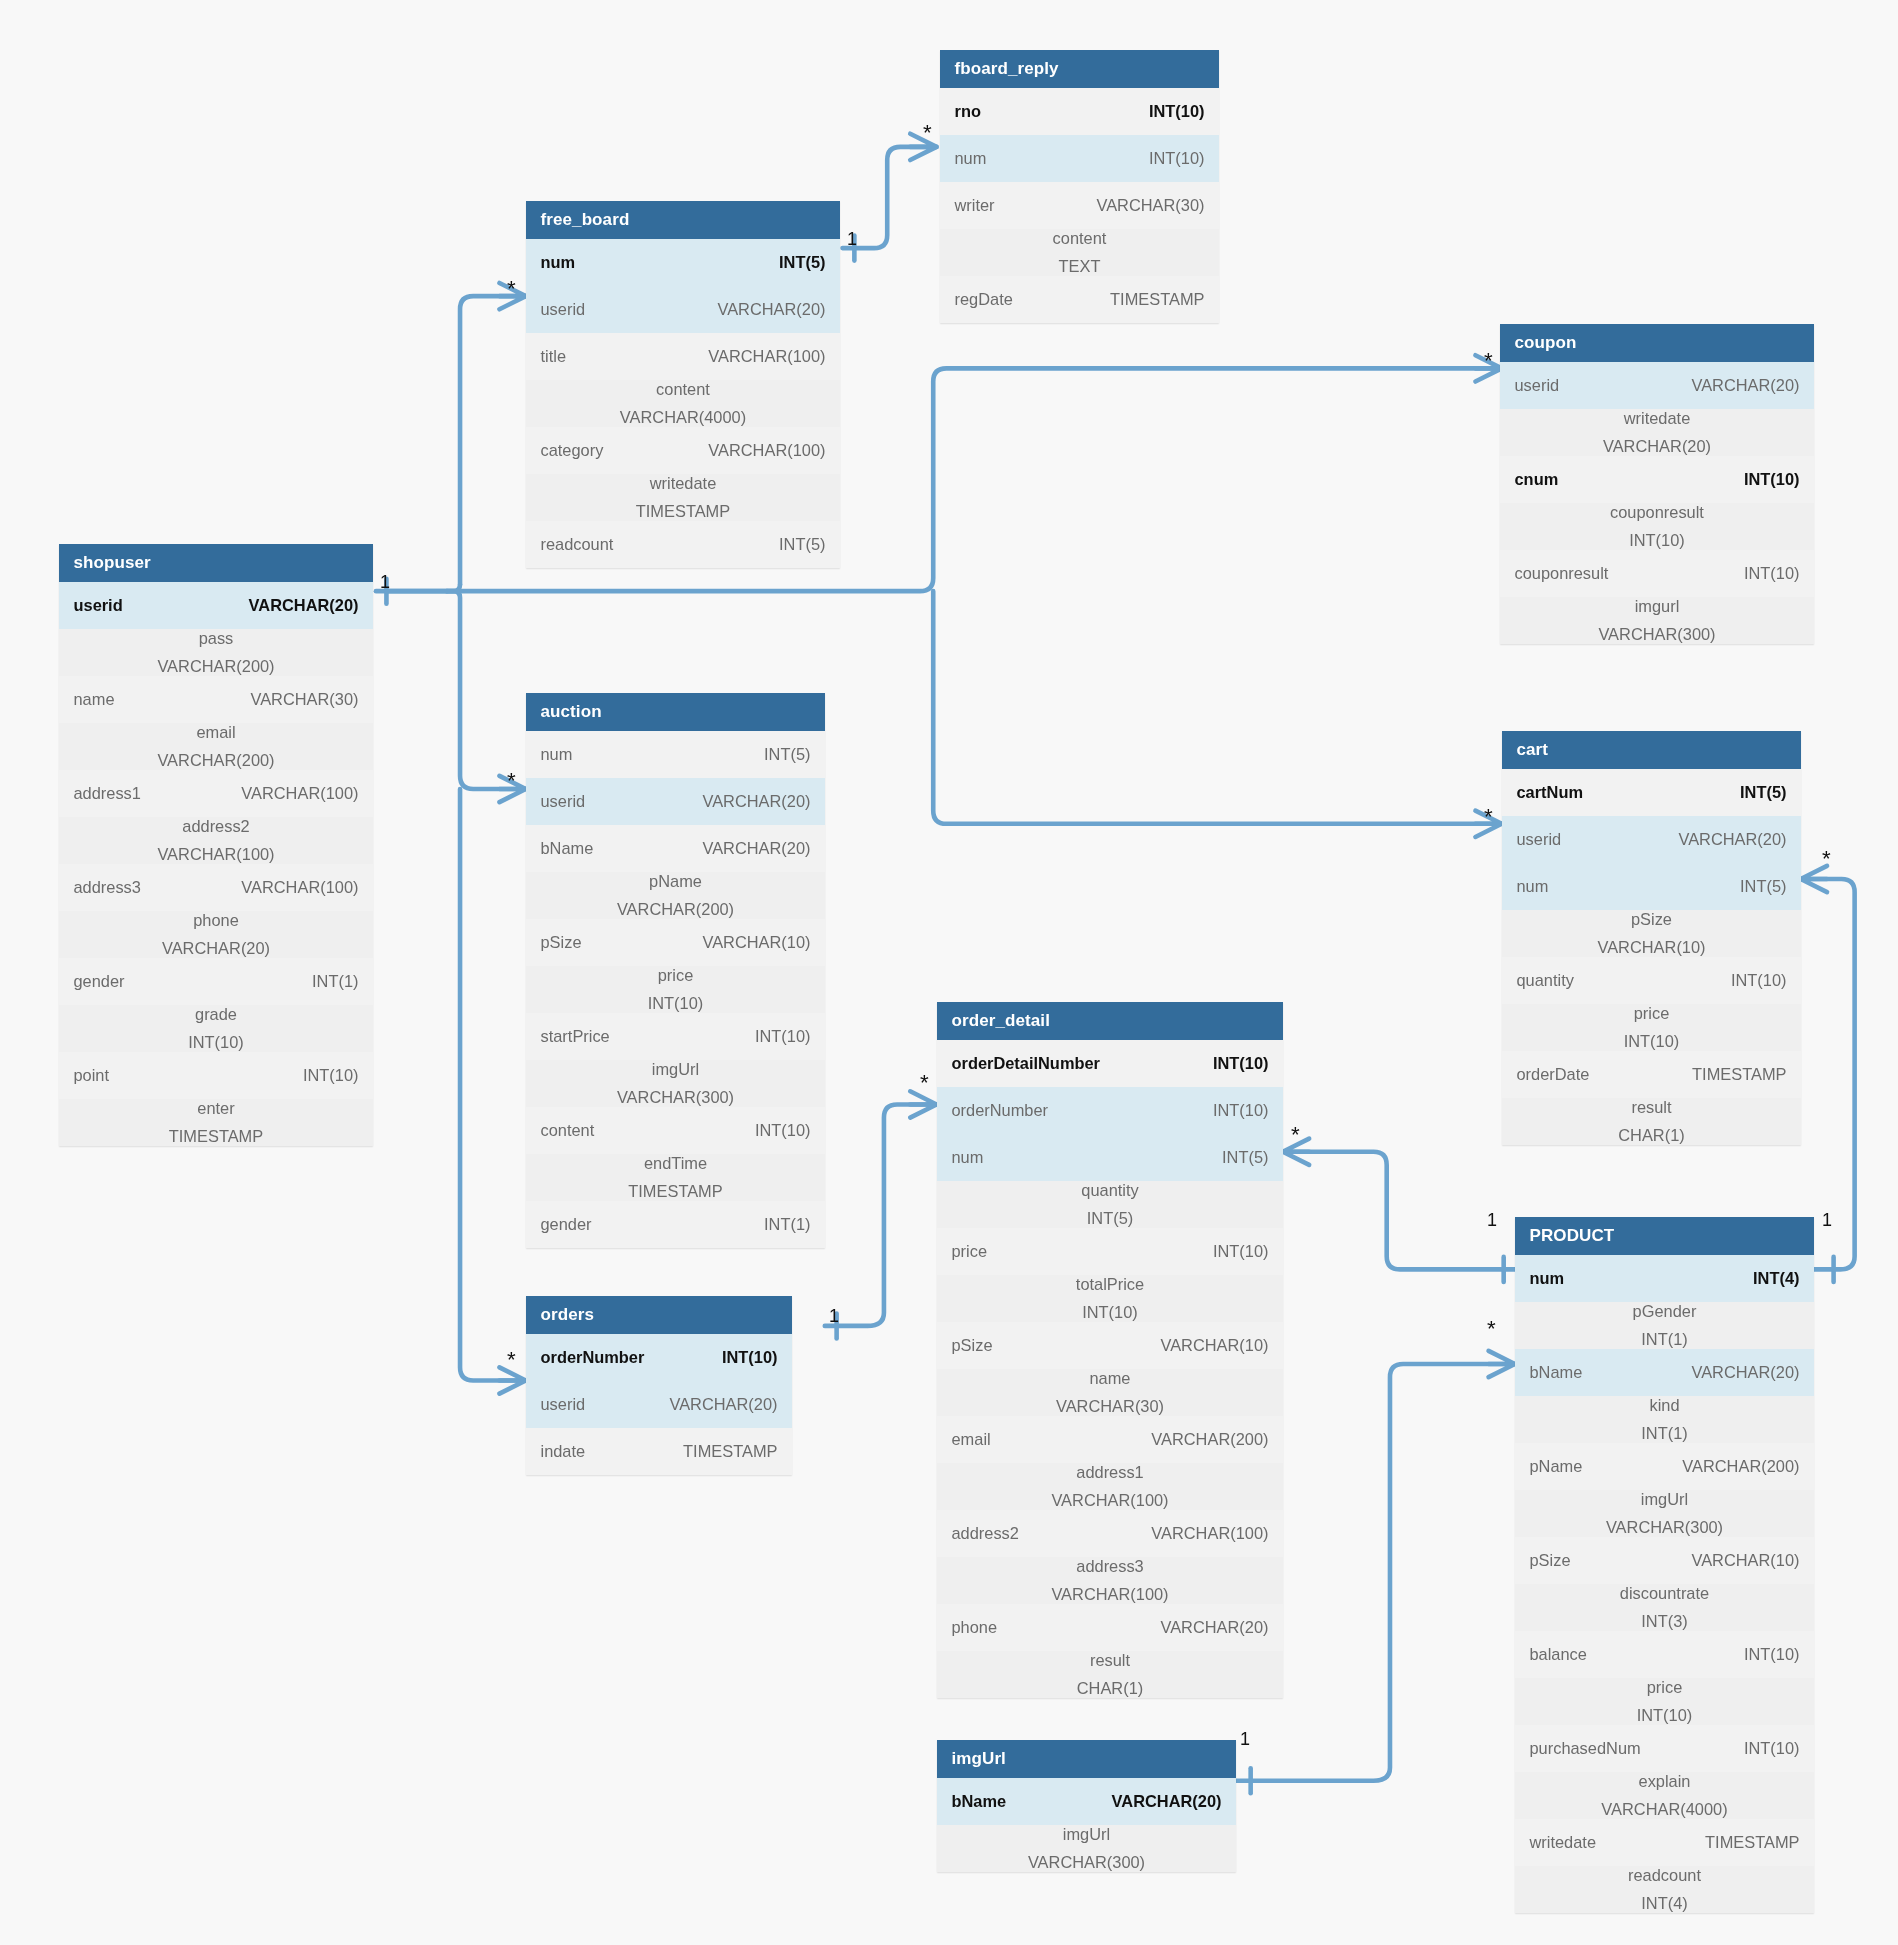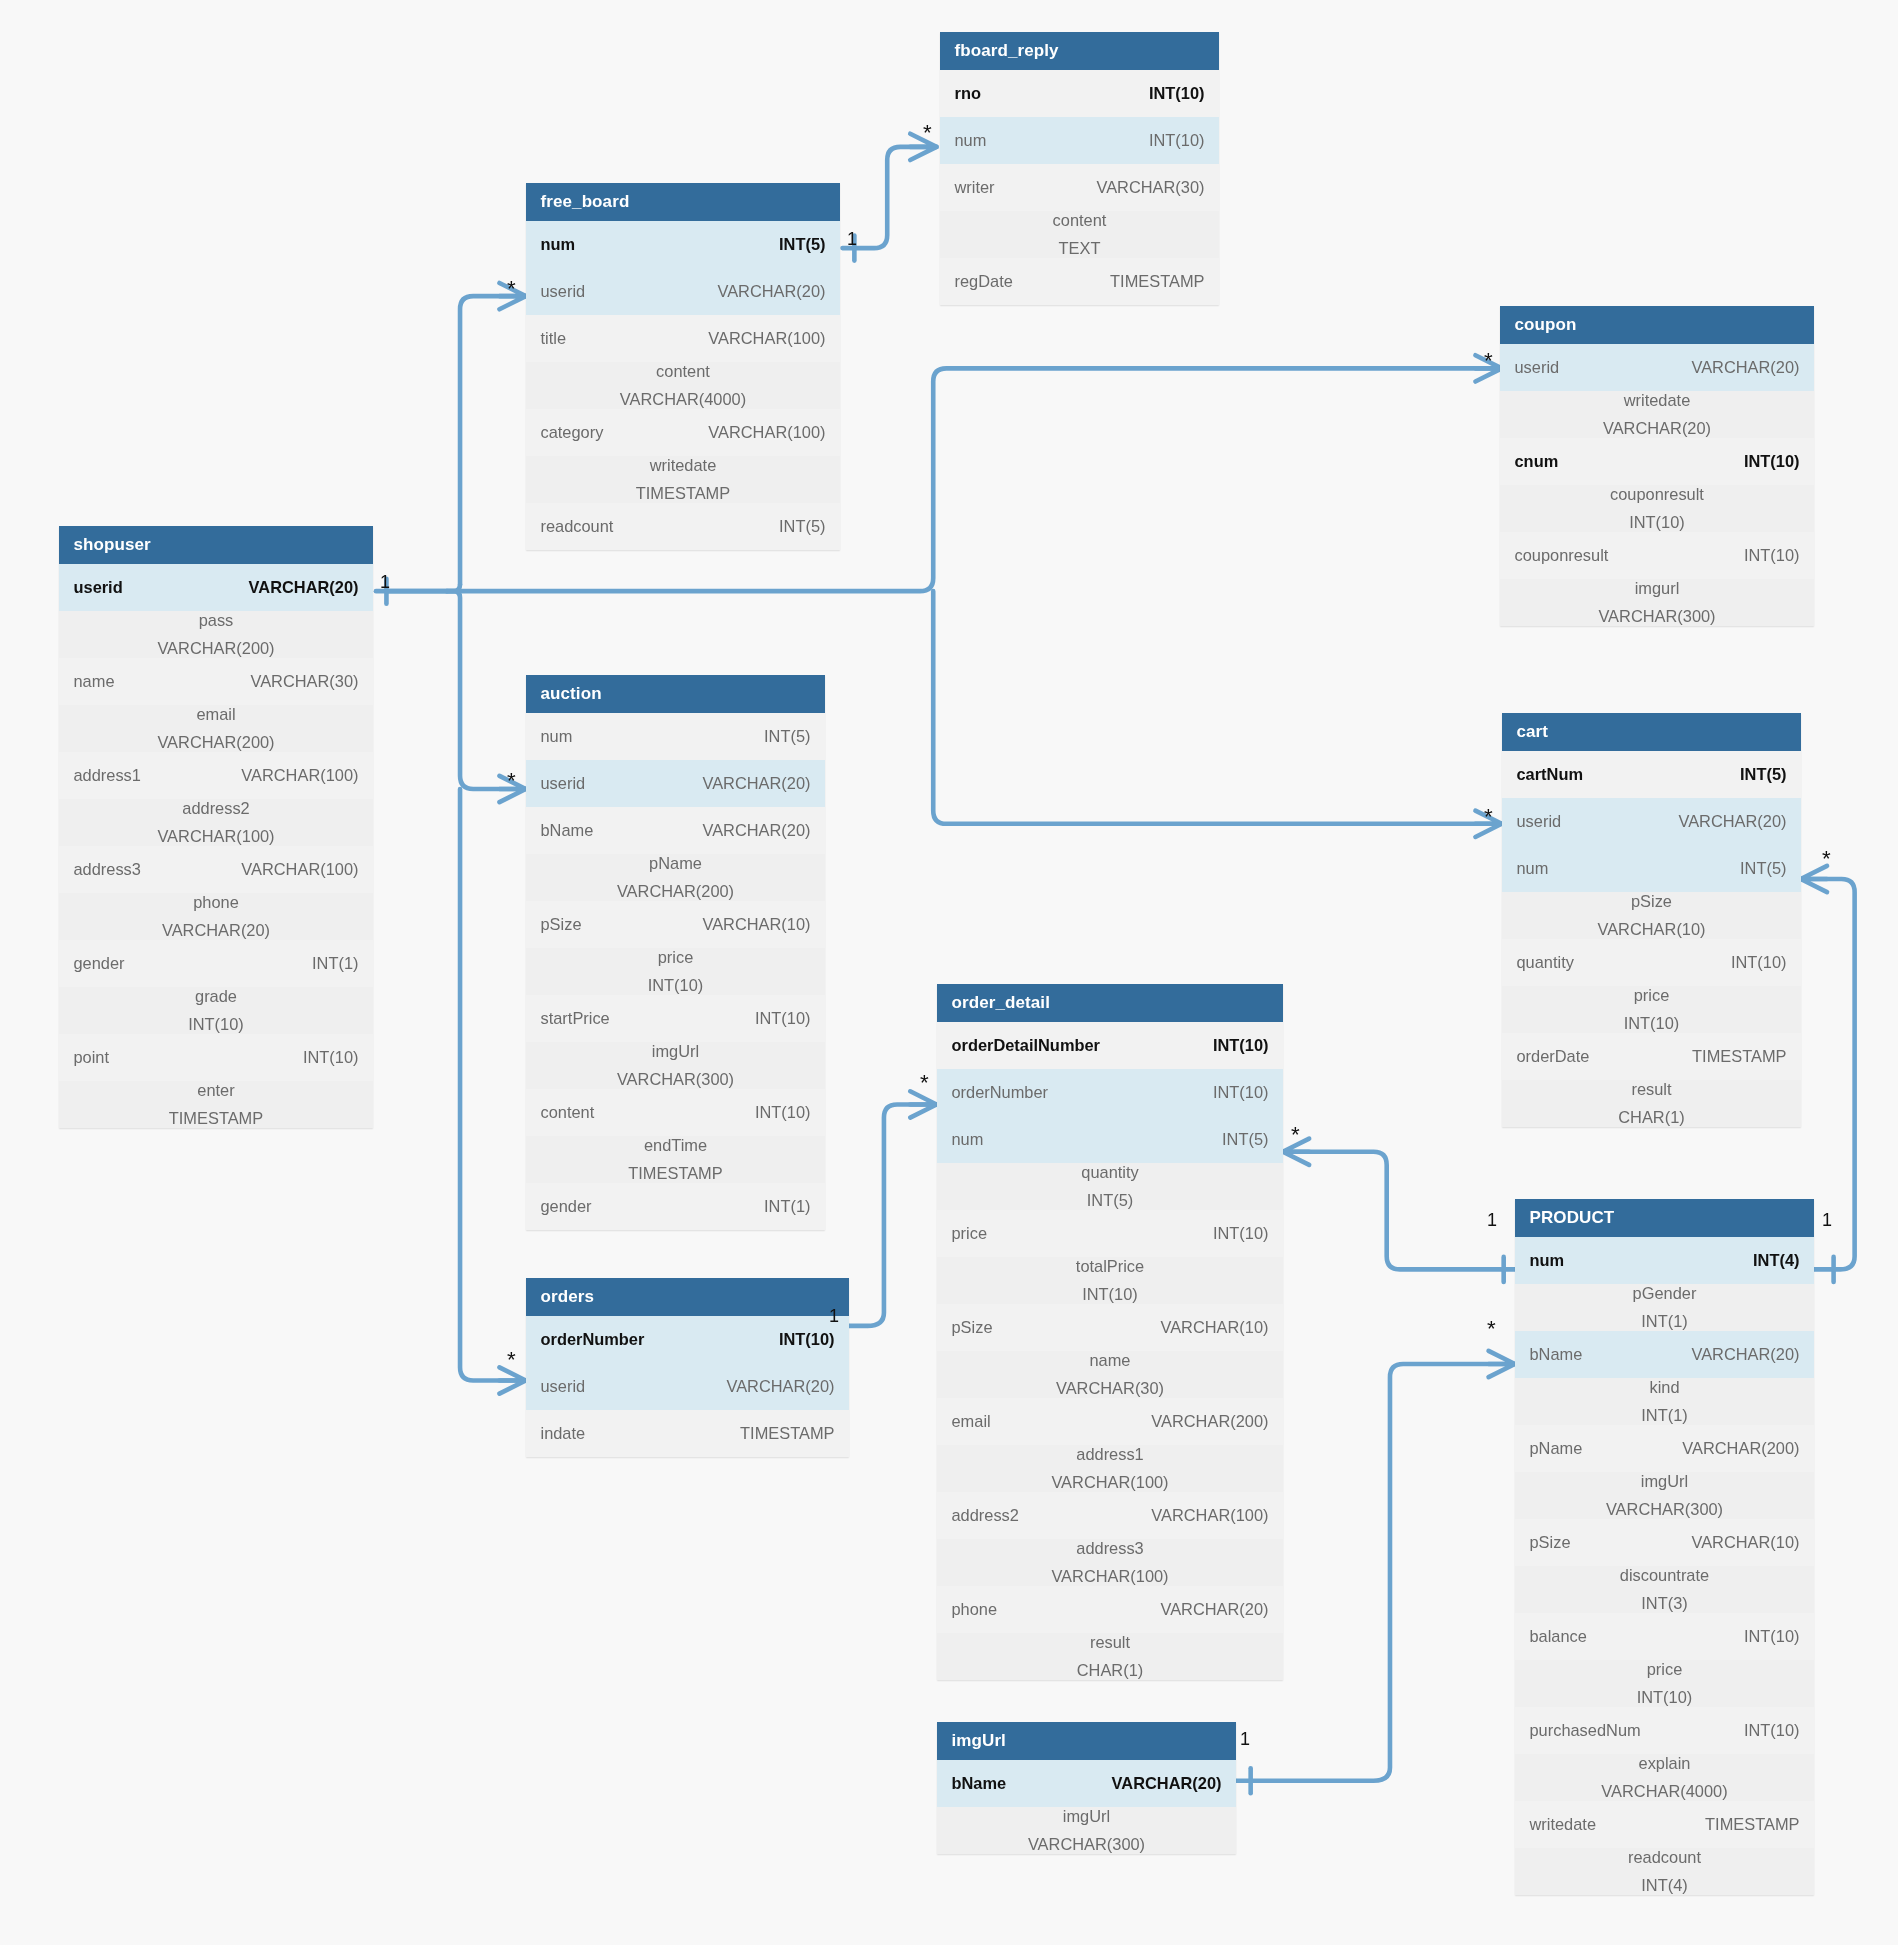--- a/index.html
+++ b/index.html
@@ -10,20 +10,21 @@
     position:relative;
     overflow:hidden;
   }
   #canvas{position:absolute;inset:0;}
   svg#wires{position:absolute;left:0;top:0;width:1898px;height:1946px;pointer-events:none;}
   .table{
     position:absolute;
     box-sizing:border-box;
     background:#b91c1c;
     box-shadow:0 0.7px 1.3px rgba(0,0,0,.10);
+    margin-top:18px;
   }
   .thead{
     background:#336c9b;
     color:#ffffff;
     font-weight:bold;
     font-size:17px;
     height:38px;
     line-height:38px;
     padding:0 14.5px;
     letter-spacing:0.1px;
@@ -435,21 +436,21 @@
         </div>
         <div class="row">
           <span class="fname">writedate</span>
           <span class="ftype">TIMESTAMP</span>
         </div>
         <div class="row alt">
           <span class="fname">readcount</span>
           <span class="ftype">INT(4)</span>
         </div>
       </div>
-      <div class="table" style="left: 526px; top: 1278px; width: 323px;">
+      <div class="table" style="left: 526px; top: 1278px; width: 266px;">
         <div class="thead">orders</div>
         <div class="row key pk">
           <span class="fname">orderNumber</span>
           <span class="ftype">INT(10)</span>
         </div>
         <div class="row key">
           <span class="fname">userid</span>
           <span class="ftype">VARCHAR(20)</span>
         </div>
         <div class="row">

